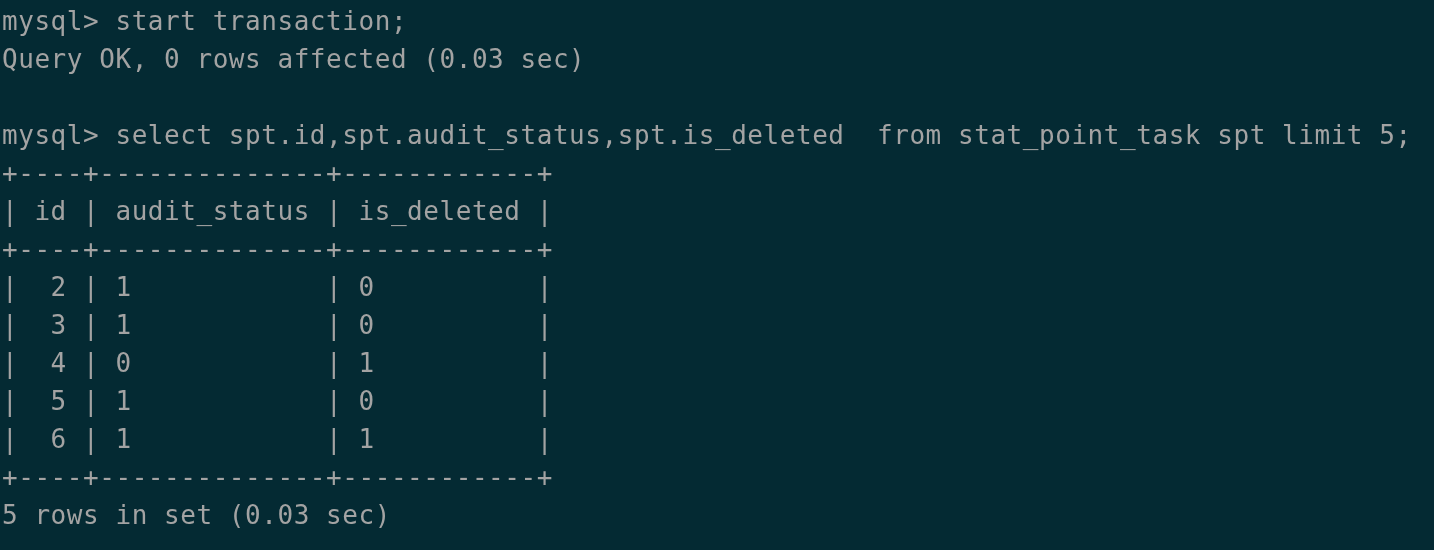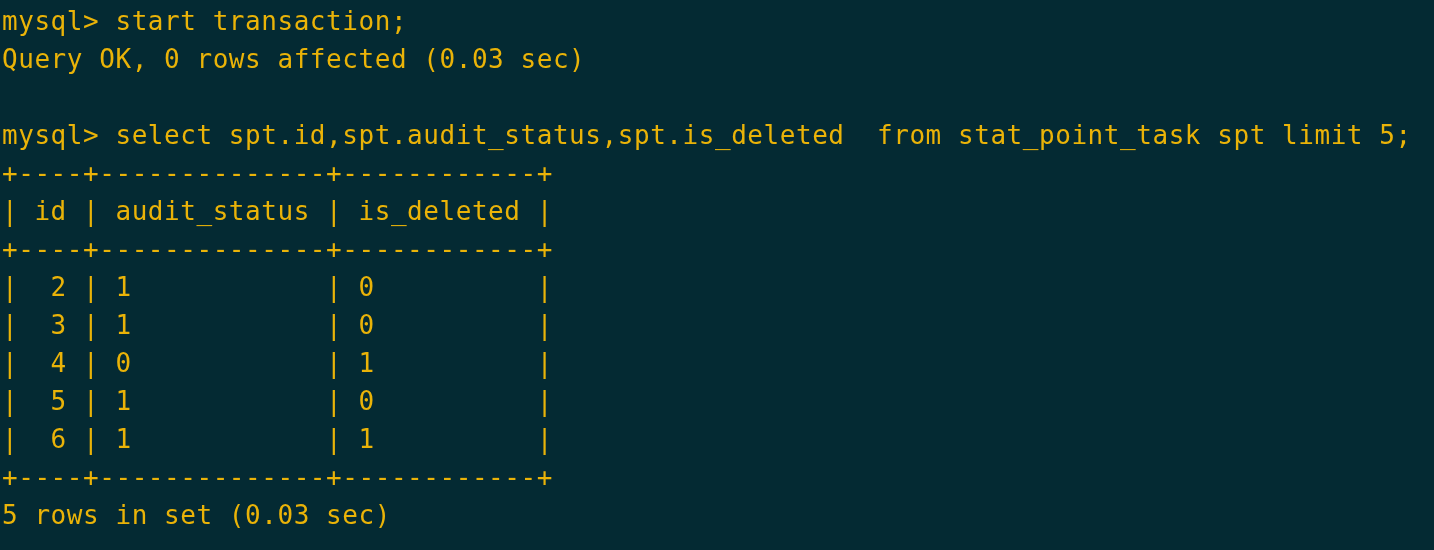--- a/index.html
+++ b/index.html
@@ -16,21 +16,21 @@
     box-sizing: border-box;
     padding: 0;
   }
   #terminal-output {
     margin: 0;
     padding: 2px 0 0 2px;
     font-family: "DejaVu Sans Mono", "Liberation Mono", monospace;
     font-size: 26px;
     line-height: 38px;
     letter-spacing: 0.55px;
-    color: #eab308;
+    color: #a3a3a3;
     white-space: pre;
     font-weight: 400;
     -webkit-font-smoothing: antialiased;
   }
   .line {
     display: block;
     min-height: 38px;
     white-space: pre;
   }
   .line.blank {

